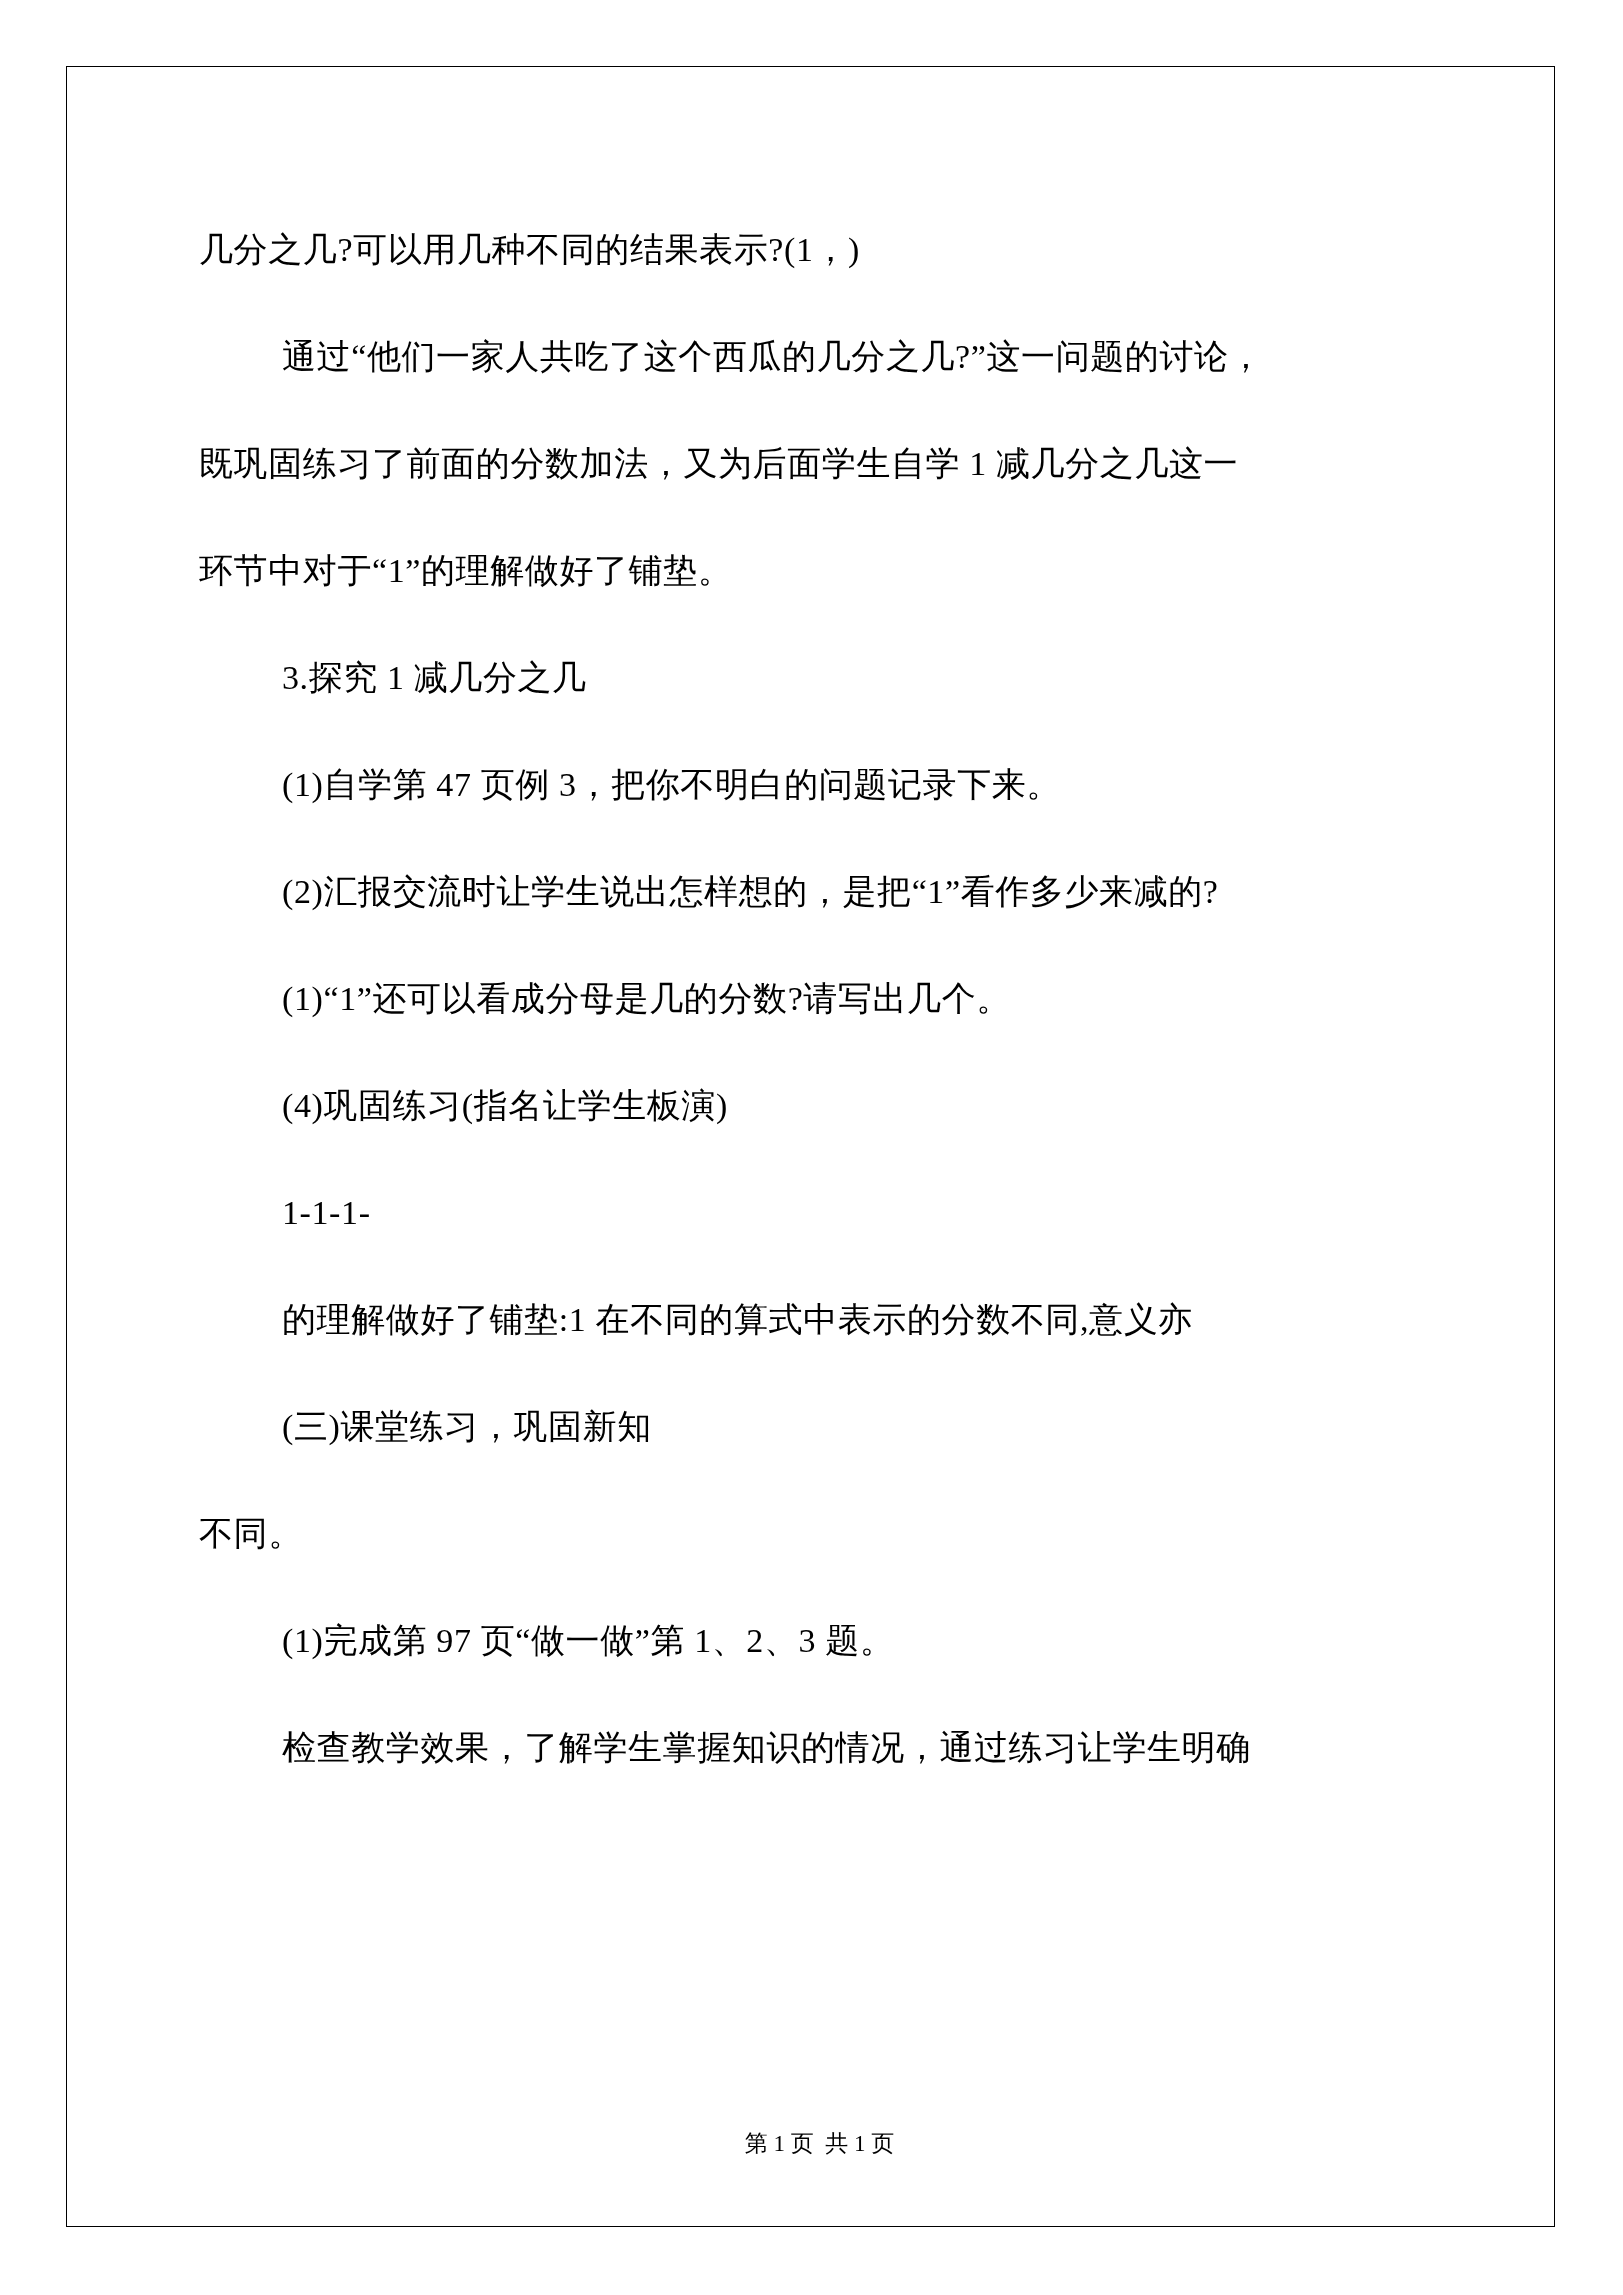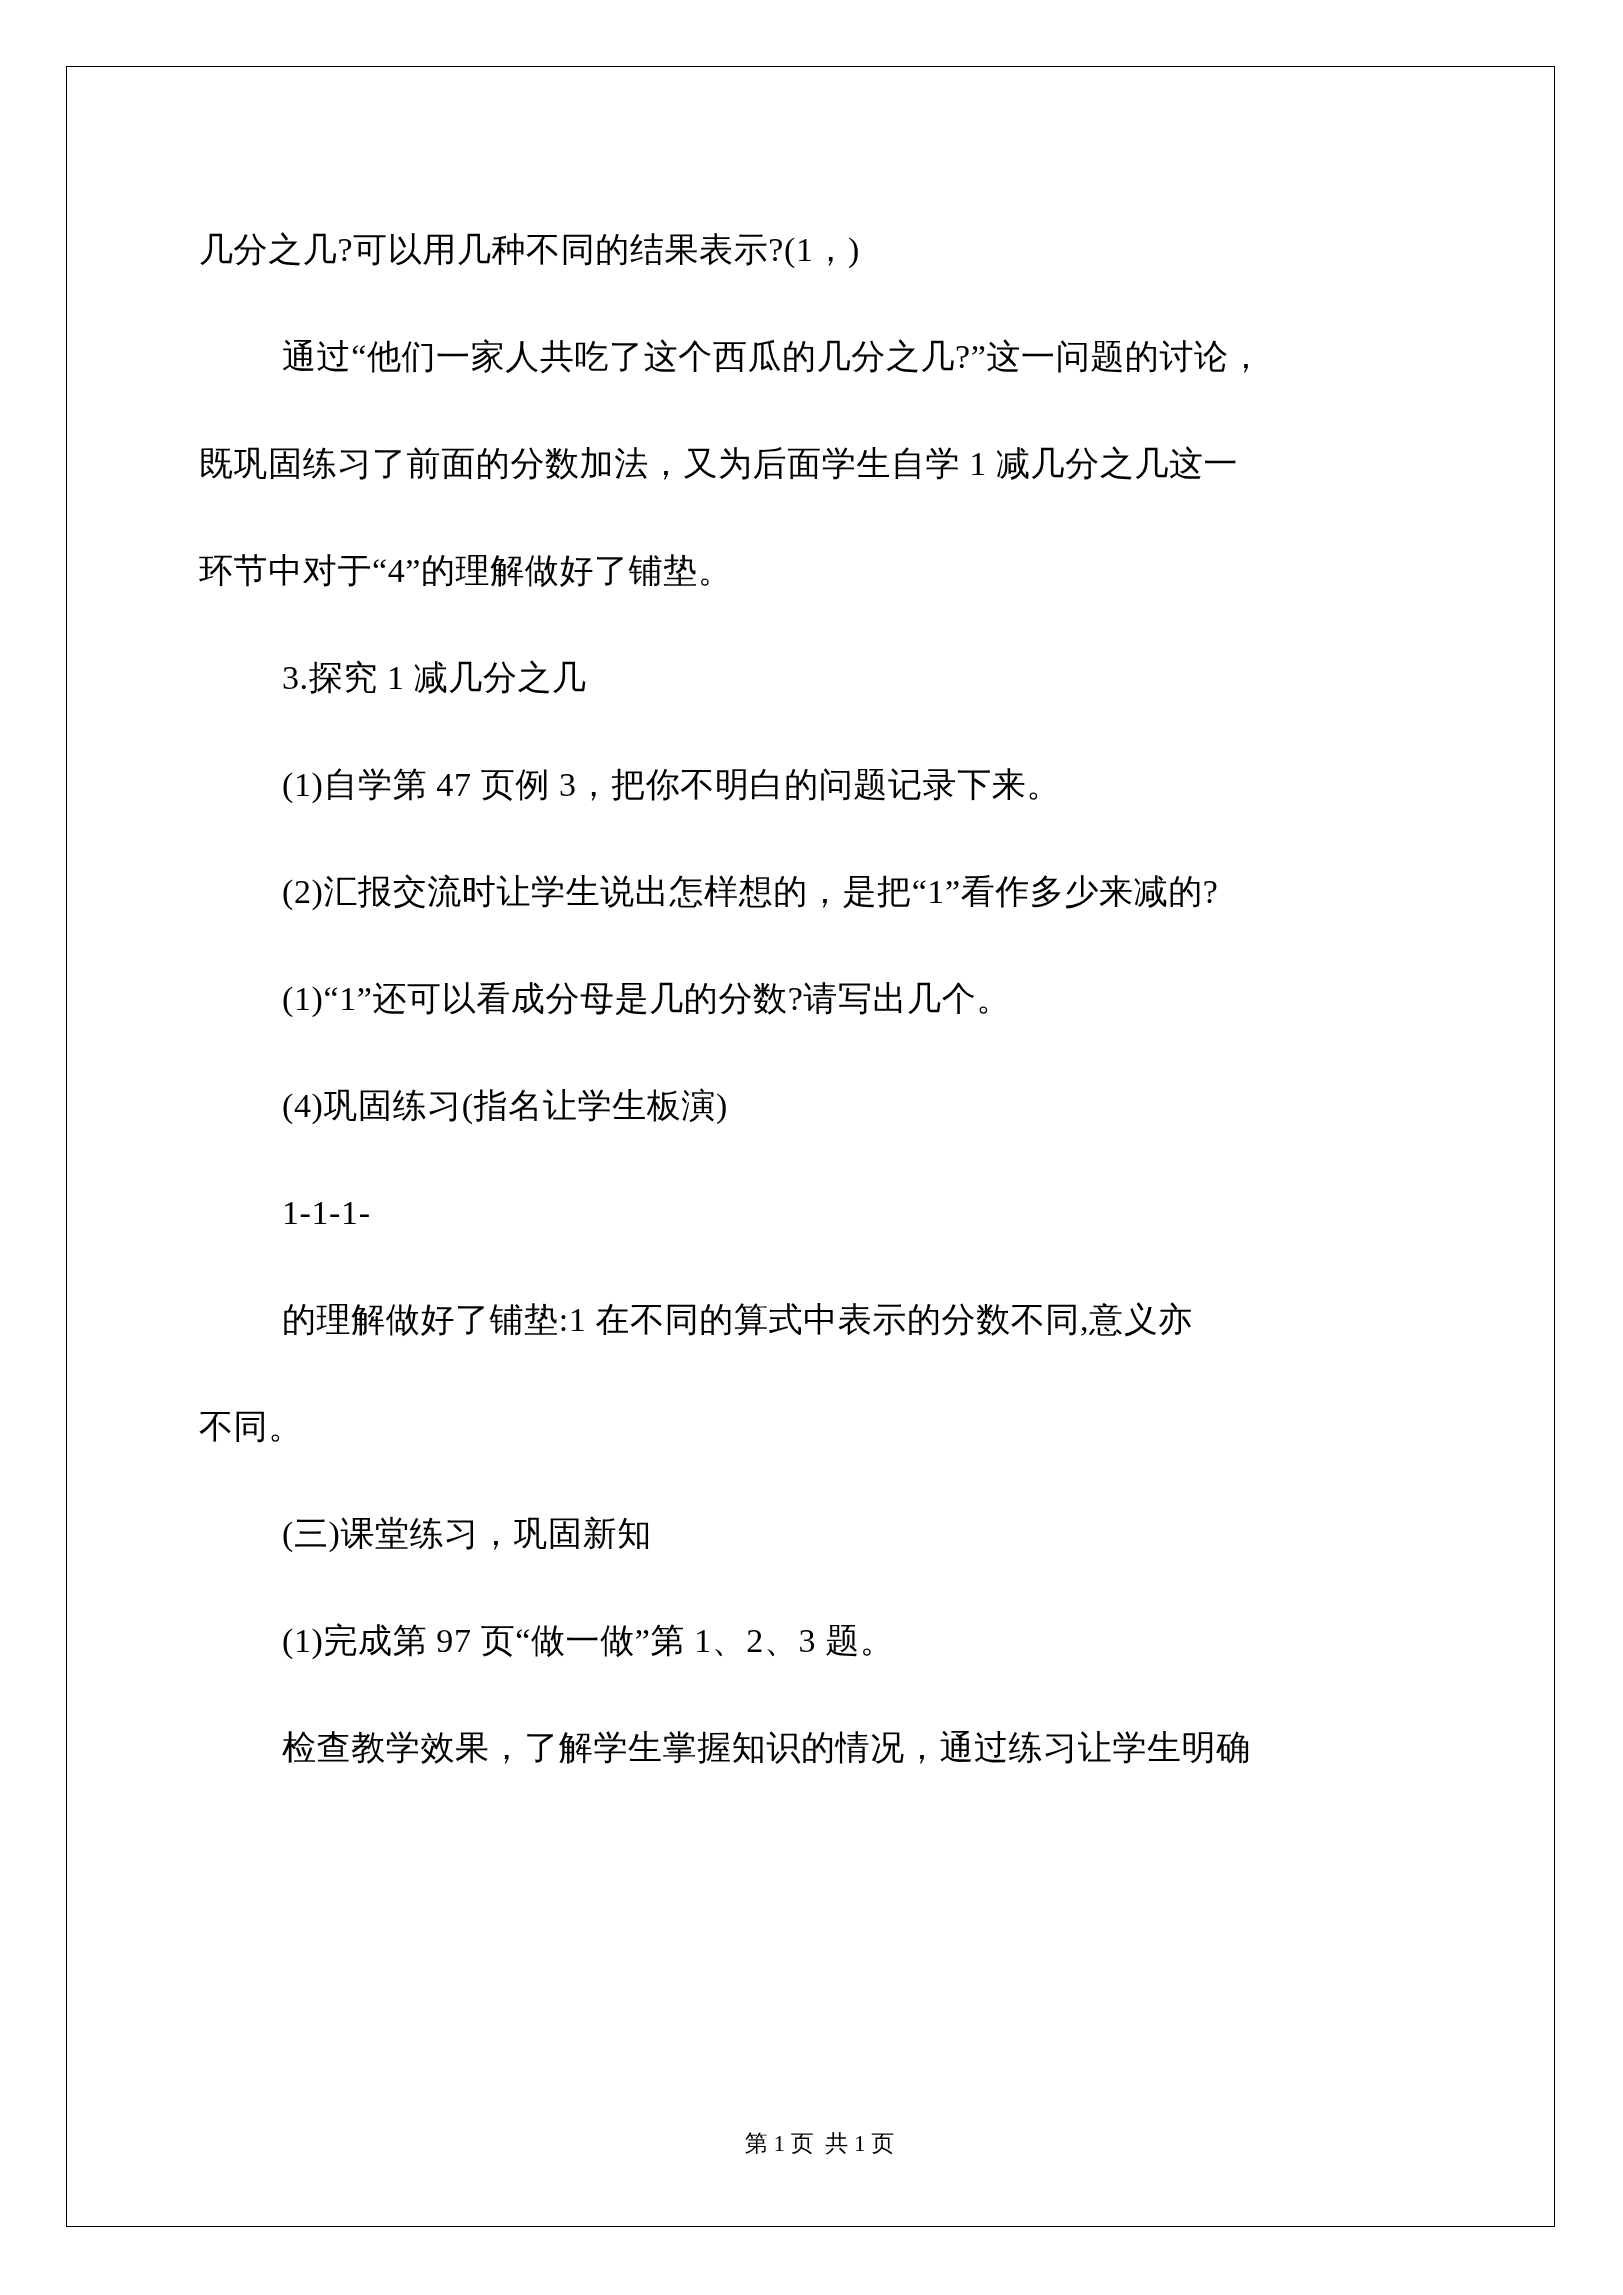--- a/index.html
+++ b/index.html
@@ -55,28 +55,28 @@
 </style>
 </head>
 <body>
 
 <div class="page-border"></div>
 
 <div class="doc">
   <div class="line">几分之几?可以用几种不同的结果表示?(1，)</div>
   <div class="line indent">通过“他们一家人共吃了这个西瓜的几分之几?”这一问题的讨论，</div>
   <div class="line">既巩固练习了前面的分数加法，又为后面学生自学 1 减几分之几这一</div>
-  <div class="line">环节中对于“4”的理解做好了铺垫。</div>
+  <div class="line">环节中对于“1”的理解做好了铺垫。</div>
   <div class="line indent">3.探究 1 减几分之几</div>
   <div class="line indent">(1)自学第 47 页例 3，把你不明白的问题记录下来。</div>
   <div class="line indent">(2)汇报交流时让学生说出怎样想的，是把“1”看作多少来减的?</div>
   <div class="line indent">(1)“1”还可以看成分母是几的分数?请写出几个。</div>
   <div class="line indent">(4)巩固练习(指名让学生板演)</div>
   <div class="line indent">1-1-1-</div>
   <div class="line indent">的理解做好了铺垫:1 在不同的算式中表示的分数不同,意义亦</div>
+  <div class="line indent">(三)课堂练习，巩固新知</div>
   <div class="line">不同。</div>
-  <div class="line indent">(三)课堂练习，巩固新知</div>
   <div class="line indent">(1)完成第 97 页“做一做”第 1、2、3 题。</div>
   <div class="line indent">检查教学效果，了解学生掌握知识的情况，通过练习让学生明确</div>
 </div>
 
 <div class="footer">第 1 页  共 1 页</div>
 
 
 </body></html>

